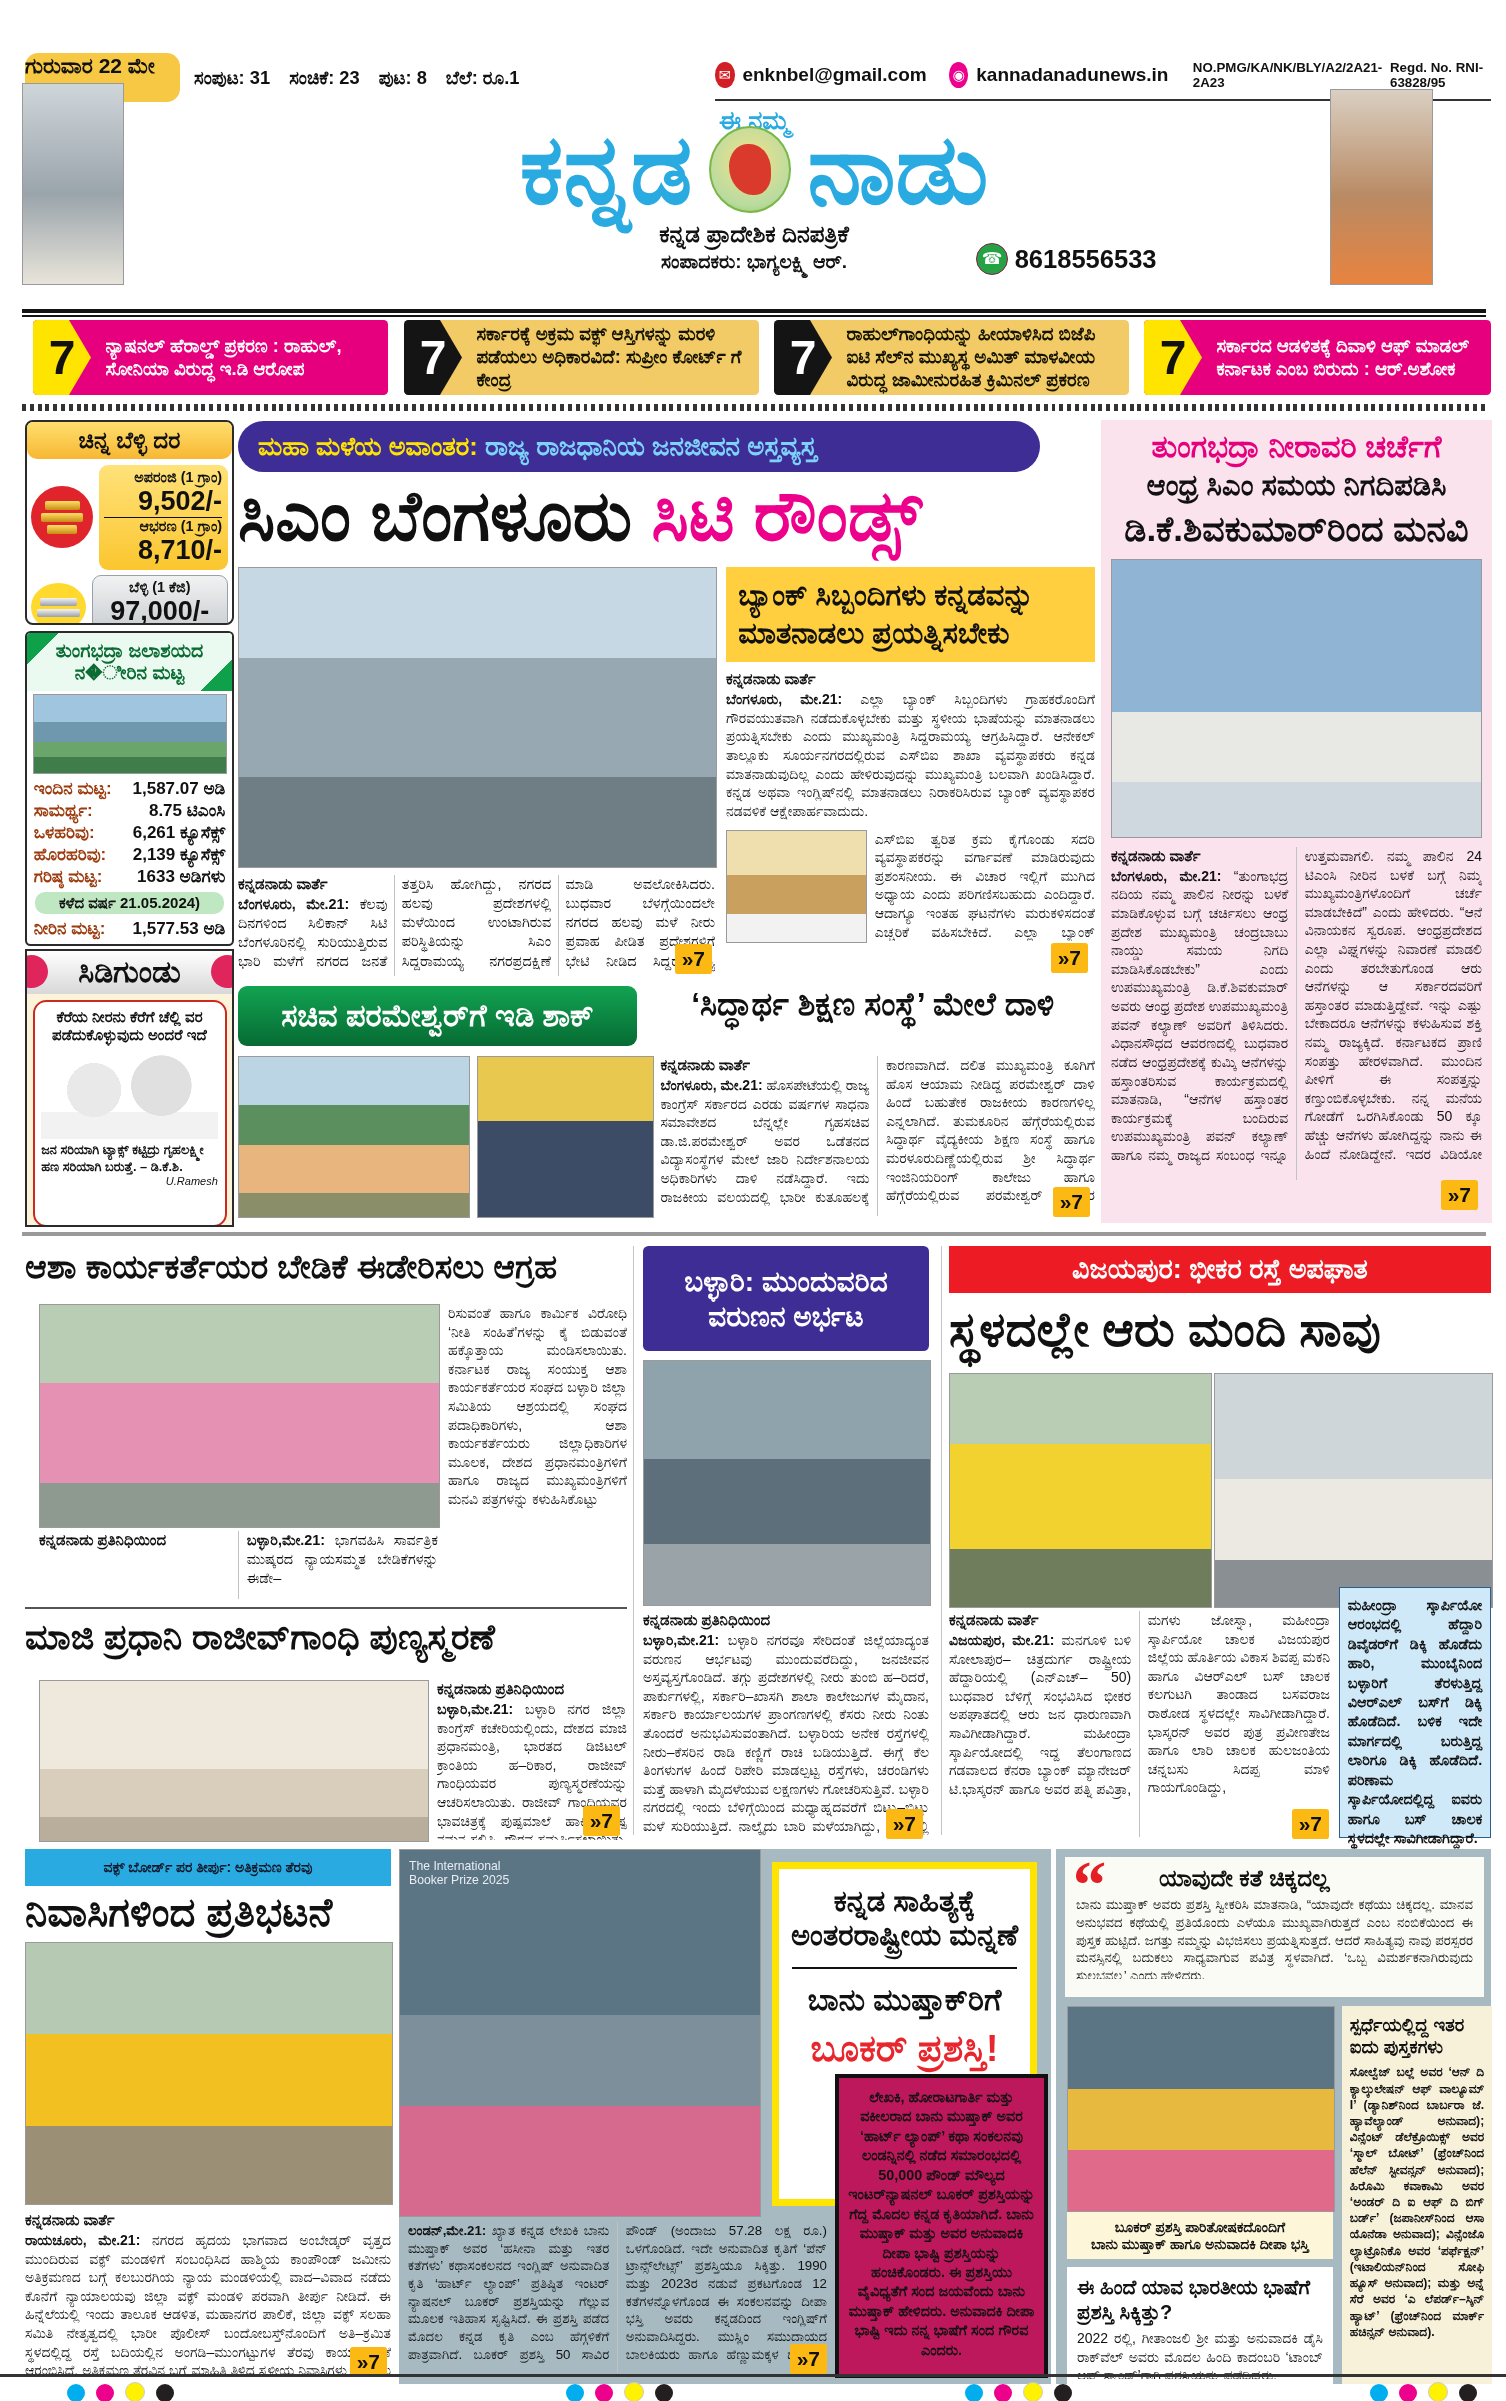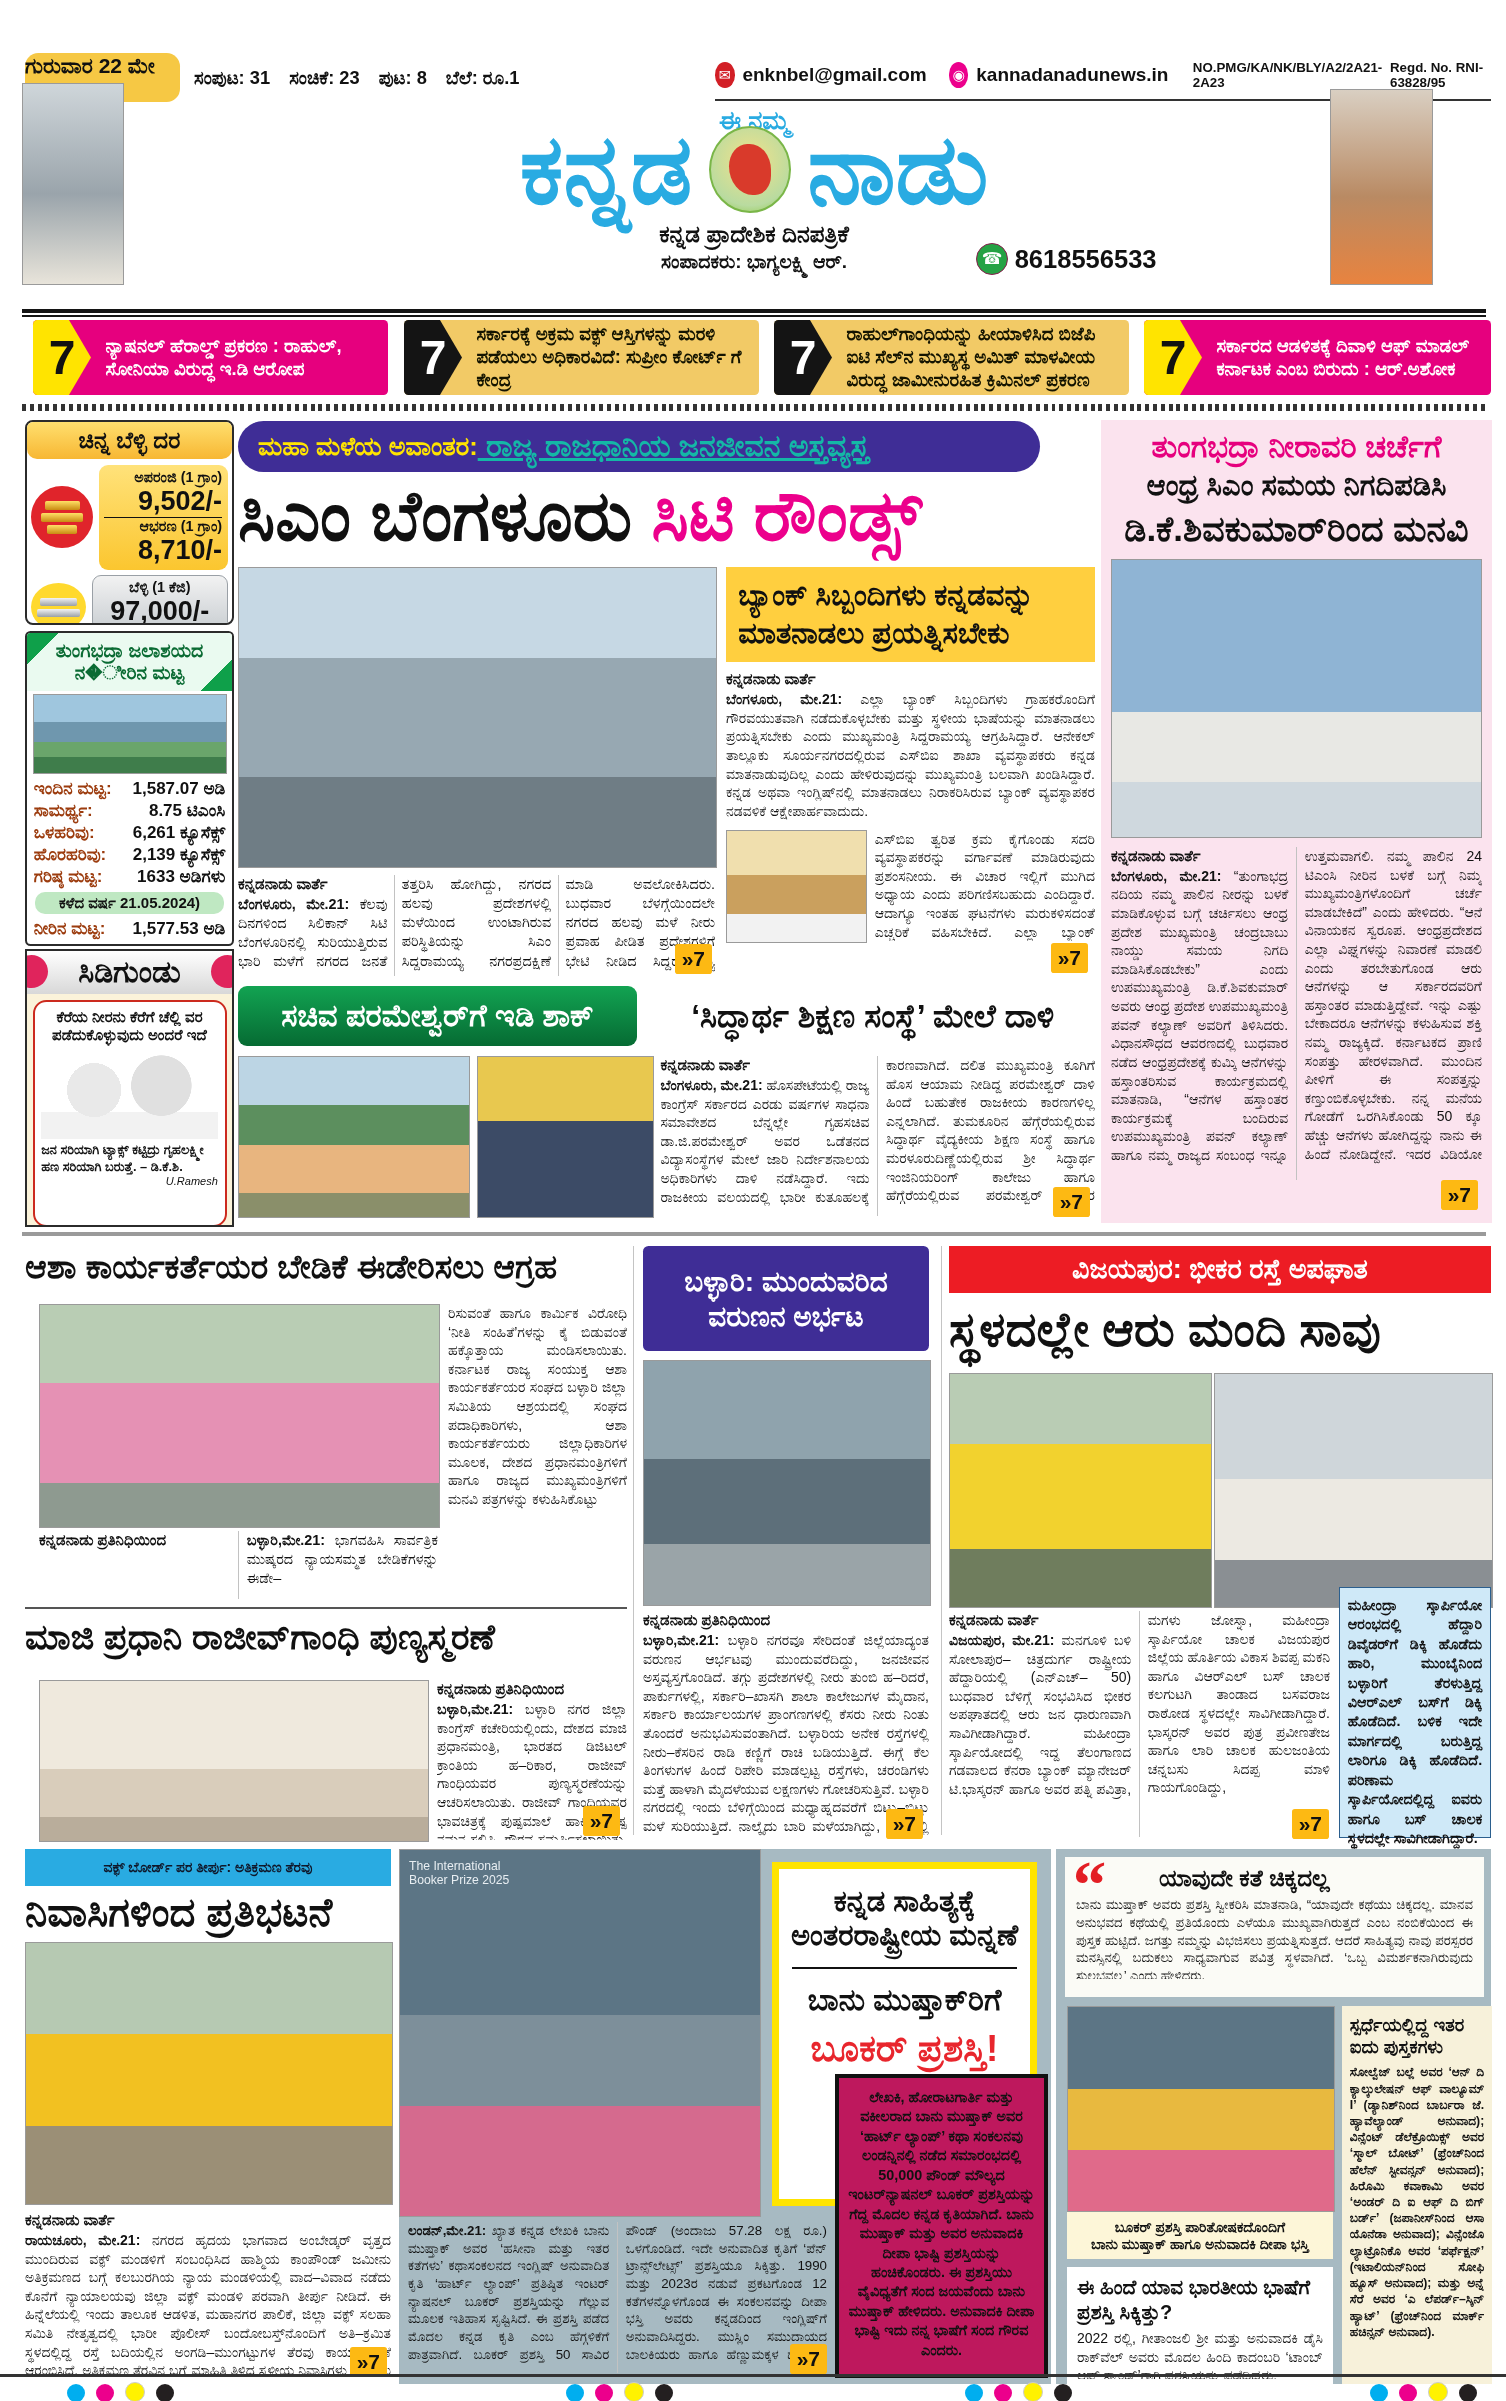--- a/index.html
+++ b/index.html
@@ -181,21 +181,21 @@
              radial-gradient(circle at 30% 45%, #e9e9e9 0 27px, transparent 27px),
              radial-gradient(circle at 68% 40%, #e0e0e0 0 30px, transparent 30.5px),
              linear-gradient(180deg,#ffffff 0 70%,#f2f2f2 70% 100%);"></div>
       <div class="b" style="font-size:12.8px;line-height:1.3;margin-top:3.3px;">ಜನ ಸರಿಯಾಗಿ ಟ್ಯಾಕ್ಸ್ ಕಟ್ಟಿದ್ರು ಗೃಹಲಕ್ಷ್ಮೀ ಹಣ ಸರಿಯಾಗಿ ಬರುತ್ತೆ. – ಡಿ.ಕೆ.ಶಿ.</div>
       <div style="font-size:11px;text-align:right;font-style:italic;">U.Ramesh</div>
     </div>
   </div>
 
   <div class="abs" style="left:238px;top:421px;width:762px;height:51px;background:#3f2d96;border-radius:25.5px;display:flex;align-items:center;padding:0 20px;">
     <span class="b" style="font-size:25.5px;color:#ffe400;">ಮಹಾ ಮಳೆಯ ಅವಾಂತರ:</span>
-    <span class="b" style="font-size:30px;color:#14b8a6;white-space:pre;text-decoration:underline;"> ರಾಜ್ಯ ರಾಜಧಾನಿಯ ಜನಜೀವನ ಅಸ್ತವ್ಯಸ್ತ</span>
+    <span class="b" style="font-size:26px;color:#7dd3fc;white-space:pre;"> ರಾಜ್ಯ ರಾಜಧಾನಿಯ ಜನಜೀವನ ಅಸ್ತವ್ಯಸ್ತ</span>
   </div>
   <div class="abs" style="left:238px;top:481px;width:857px;height:83px;line-height:1;">
     <span class="headline-ink" style="font-size:70px;">ಸಿಎಂ ಬೆಂಗಳೂರು </span><span class="b" style="font-size:70px;color:#ec008c;">ಸಿಟಿ ರೌಂಡ್ಸ್</span>
   </div>
   <div class="abs photo" style="left:238px;top:567px;width:477px;height:299px;background:
          linear-gradient(180deg,#c6d8e4 0 30%,#97a8b2 30% 70%,#6f7d85 70% 100%);"></div>
   <div class="abs body-text cols3" style="left:238px;top:875px;width:477px;height:101px;">
     <span class="byline">ಕನ್ನಡನಾಡು ವಾರ್ತೆ</span>
     <span class="dateline">ಬೆಂಗಳೂರು, ಮೇ.21:</span><span> ಕೆಲವು ದಿನಗಳಿಂದ ಸಿಲಿಕಾನ್ ಸಿಟಿ ಬೆಂಗಳೂರಿನಲ್ಲಿ ಸುರಿಯುತ್ತಿರುವ ಭಾರಿ ಮಳೆಗೆ ನಗರದ ಜನತೆ ತತ್ತರಿಸಿ ಹೋಗಿದ್ದು, ನಗರದ ಹಲವು ಪ್ರದೇಶಗಳಲ್ಲಿ ಮಳೆಯಿಂದ ಉಂಟಾಗಿರುವ ಪರಿಸ್ಥಿತಿಯನ್ನು ಸಿಎಂ ಸಿದ್ದರಾಮಯ್ಯ ನಗರಪ್ರದಕ್ಷಿಣೆ ಮಾಡಿ ಅವಲೋಕಿಸಿದರು. ಬುಧವಾರ ಬೆಳಗ್ಗೆಯಿಂದಲೇ ನಗರದ ಹಲವು ಮಳೆ ನೀರು ಪ್ರವಾಹ ಪೀಡಿತ ಪ್ರದೇಶಗಳಿಗೆ ಭೇಟಿ ನೀಡಿದ ಸಿದ್ದರಾಮಯ್ಯ ನಾಗರಿಕರಿಂದ ಅಹವಾಲು ಸ್ವೀಕರಿಸಿದರು. ಈ ವೇಳೆ ಉಪ ಮುಖ್ಯಮಂತ್ರಿ ಡಿ.ಕೆ.ಶಿವಕುಮಾರ್ ಹಾಗೂ ಬೆಂಗಳೂರಿನ ಶಾಸಕರು ಉಪಸ್ಥಿತರಿದ್ದರು. ಬೆಂಗಳೂರಿನ ಯಲಹಂಕ, HBR ಲೇಔಟ್, ಮಾನ್ಯತಾ ಟೆಕ್ ಪಾರ್ಕ್, ವಡ್ಡರಪಾಳ್ಯ ಲೇಔಟ್, ಗೆದ್ದಲಹಳ್ಳಿ, ಸಾಯಿ ಲೇಔಟ್ ಗಳಲ್ಲಿ ಸಿಎಂ ಸಿದ್ದರಾಮಯ್ಯ ಹಾಗೂ ಡಿಸಿಎಂ ಭೇಟಿ ನೀಡಿದರು.</span>
   </div>
@@ -222,21 +222,21 @@
     <div class="ctr b" style="font-size:35px;margin-top:5.5px;">ಡಿ.ಕೆ.ಶಿವಕುಮಾರ್‌ರಿಂದ ಮನವಿ</div>
     <div class="photo" style="margin-top:9px;height:277px;background:linear-gradient(180deg,#8fb4d4 0 55%,#e8e8e4 55% 80%,#cfd8de 80% 100%);"></div>
     <div class="body-text cols2" style="margin-top:9px;height:333px;font-size:14px;">
       <span class="byline">ಕನ್ನಡನಾಡು ವಾರ್ತೆ</span>
       <span class="dateline">ಬೆಂಗಳೂರು, ಮೇ.21:</span><span> “ತುಂಗಾಭದ್ರ ನದಿಯ ನಮ್ಮ ಪಾಲಿನ ನೀರನ್ನು ಬಳಕೆ ಮಾಡಿಕೊಳ್ಳುವ ಬಗ್ಗೆ ಚರ್ಚಿಸಲು ಆಂಧ್ರ ಪ್ರದೇಶ ಮುಖ್ಯಮಂತ್ರಿ ಚಂದ್ರಬಾಬು ನಾಯ್ಡು ಸಮಯ ನಿಗದಿ ಮಾಡಿಸಿಕೊಡಬೇಕು” ಎಂದು ಉಪಮುಖ್ಯಮಂತ್ರಿ ಡಿ.ಕೆ.ಶಿವಕುಮಾರ್ ಅವರು ಆಂಧ್ರ ಪ್ರದೇಶ ಉಪಮುಖ್ಯಮಂತ್ರಿ ಪವನ್ ಕಲ್ಯಾಣ್ ಅವರಿಗೆ ತಿಳಿಸಿದರು. ವಿಧಾನಸೌಧದ ಆವರಣದಲ್ಲಿ ಬುಧವಾರ ನಡೆದ ಆಂಧ್ರಪ್ರದೇಶಕ್ಕೆ ಕುಮ್ಕಿ ಆನೆಗಳನ್ನು ಹಸ್ತಾಂತರಿಸುವ ಕಾರ್ಯಕ್ರಮದಲ್ಲಿ ಮಾತನಾಡಿ, “ಆನೆಗಳ ಹಸ್ತಾಂತರ ಕಾರ್ಯಕ್ರಮಕ್ಕೆ ಬಂದಿರುವ ಉಪಮುಖ್ಯಮಂತ್ರಿ ಪವನ್ ಕಲ್ಯಾಣ್ ಹಾಗೂ ನಮ್ಮ ರಾಜ್ಯದ ಸಂಬಂಧ ಇನ್ನೂ ಉತ್ತಮವಾಗಲಿ. ನಮ್ಮ ಪಾಲಿನ 24 ಟಿಎಂಸಿ ನೀರಿನ ಬಳಕೆ ಬಗ್ಗೆ ನಿಮ್ಮ ಮುಖ್ಯಮಂತ್ರಿಗಳೊಂದಿಗೆ ಚರ್ಚೆ ಮಾಡಬೇಕಿದೆ” ಎಂದು ಹೇಳಿದರು. “ಆನೆ ವಿನಾಯಕನ ಸ್ವರೂಪ. ಆಂಧ್ರಪ್ರದೇಶದ ಎಲ್ಲಾ ವಿಘ್ನಗಳನ್ನು ನಿವಾರಣೆ ಮಾಡಲಿ ಎಂದು ತರಬೇತುಗೊಂಡ ಆರು ಆನೆಗಳನ್ನು ಆ ಸರ್ಕಾರದವರಿಗೆ ಹಸ್ತಾಂತರ ಮಾಡುತ್ತಿದ್ದೇವೆ. ಇನ್ನು ಎಷ್ಟು ಬೇಕಾದರೂ ಆನೆಗಳನ್ನು ಕಳುಹಿಸುವ ಶಕ್ತಿ ನಮ್ಮ ರಾಜ್ಯಕ್ಕಿದೆ. ಕರ್ನಾಟಕದ ಪ್ರಾಣಿ ಸಂಪತ್ತು ಹೇರಳವಾಗಿದೆ. ಮುಂದಿನ ಪೀಳಿಗೆ ಈ ಸಂಪತ್ತನ್ನು ಕಣ್ತುಂಬಿಕೊಳ್ಳಬೇಕು. ನನ್ನ ಮನೆಯ ಗೋಡೆಗೆ ಒರಗಿಸಿಕೊಂಡು 50 ಕ್ಕೂ ಹೆಚ್ಚು ಆನೆಗಳು ಹೋಗಿದ್ದನ್ನು ನಾನು ಈ ಹಿಂದೆ ನೋಡಿದ್ದೇನೆ. ಇದರ ವಿಡಿಯೋ ಕೂಡ ನನ್ನ ಬಳಿಯಿದೆ” ಎಂದು ತಿಳಿಸಿದರು. “ಆನೆಗಳನ್ನು ತರಬೇತುಗೊಳಿಸುವುದೇ ಕಷ್ಟದ ಕೆಲಸ. ಈ ಹಿಂದೆ ನೀವು ಖೆಡ್ಡಾ ಸಿನಿಮಾ ನೋಡಿರಬಹುದು. ಆನೆಗಳನ್ನು ಓಡಿಸಿಕೊಂಡು ಬಂದು ಹಿಡಿದು ಪಳಗಿಸುತ್ತಿದ್ದ ಕಾಲ ಈಗ ಇಲ್ಲ. ನಮ್ಮ ವನ್ಯಸಂಪತ್ತನ್ನು ಕಾಪಾಡುವ ಕೆಲಸ ಮಾಡಬೇಕು. ಈಶ್ವರ್ ಖಂಡ್ರೆಯವರ ಬಳಿ ಜಗಳ ಮಾಡಿ, ಮಾಡಿ ನಮ್ಮ ಭಾಗದ ಶೇ. 50 ರಷ್ಟು ಕಾಡಂಚಿಗೆ ರೈಲ್ವೆ ಕಂಬಿ ಅಳವಡಿಸಲಾಗಿದೆ.</span>
     </div>
   </div>
   <span class="jump" style="left:1441px;top:1180px;">»7</span>
 
   <div class="abs" style="left:238px;top:986px;width:857px;height:237px;">
-    <div style="display:flex;gap:13.3px;align-items:center;">
+    <div style="display:flex;gap:13.3px;align-items:flex-start;">
       <div style="flex:0 0 399px;height:60px;background:linear-gradient(180deg,#12a352,#066b33);border-radius:9px;display:flex;align-items:center;justify-content:center;">
         <span class="b" style="font-size:30.5px;color:#fff;">ಸಚಿವ ಪರ​ಮೇಶ್ವರ್‌ಗೆ ಇಡಿ ಶಾಕ್</span>
       </div>
       <div style="flex:1;text-align:center;">
         <span class="b" style="font-size:32px;">‘ಸಿದ್ಧಾರ್ಥ ಶಿಕ್ಷಣ ಸಂಸ್ಥೆ’ ಮೇಲೆ ದಾಳಿ</span>
       </div>
     </div>
     <div style="display:flex;gap:6.7px;margin-top:10px;">
       <div class="photo" style="flex:0 0 230px;height:160px;background:linear-gradient(180deg,#bcd5e4 0 30%,#5c8f5e 30% 55%,#e8b57f 55% 85%,#8a8f6a 85% 100%);"></div>
       <div class="photo" style="flex:0 0 175px;height:160px;background:linear-gradient(180deg,#e8c84f 0 40%,#3c4b66 40% 100%);"></div>

